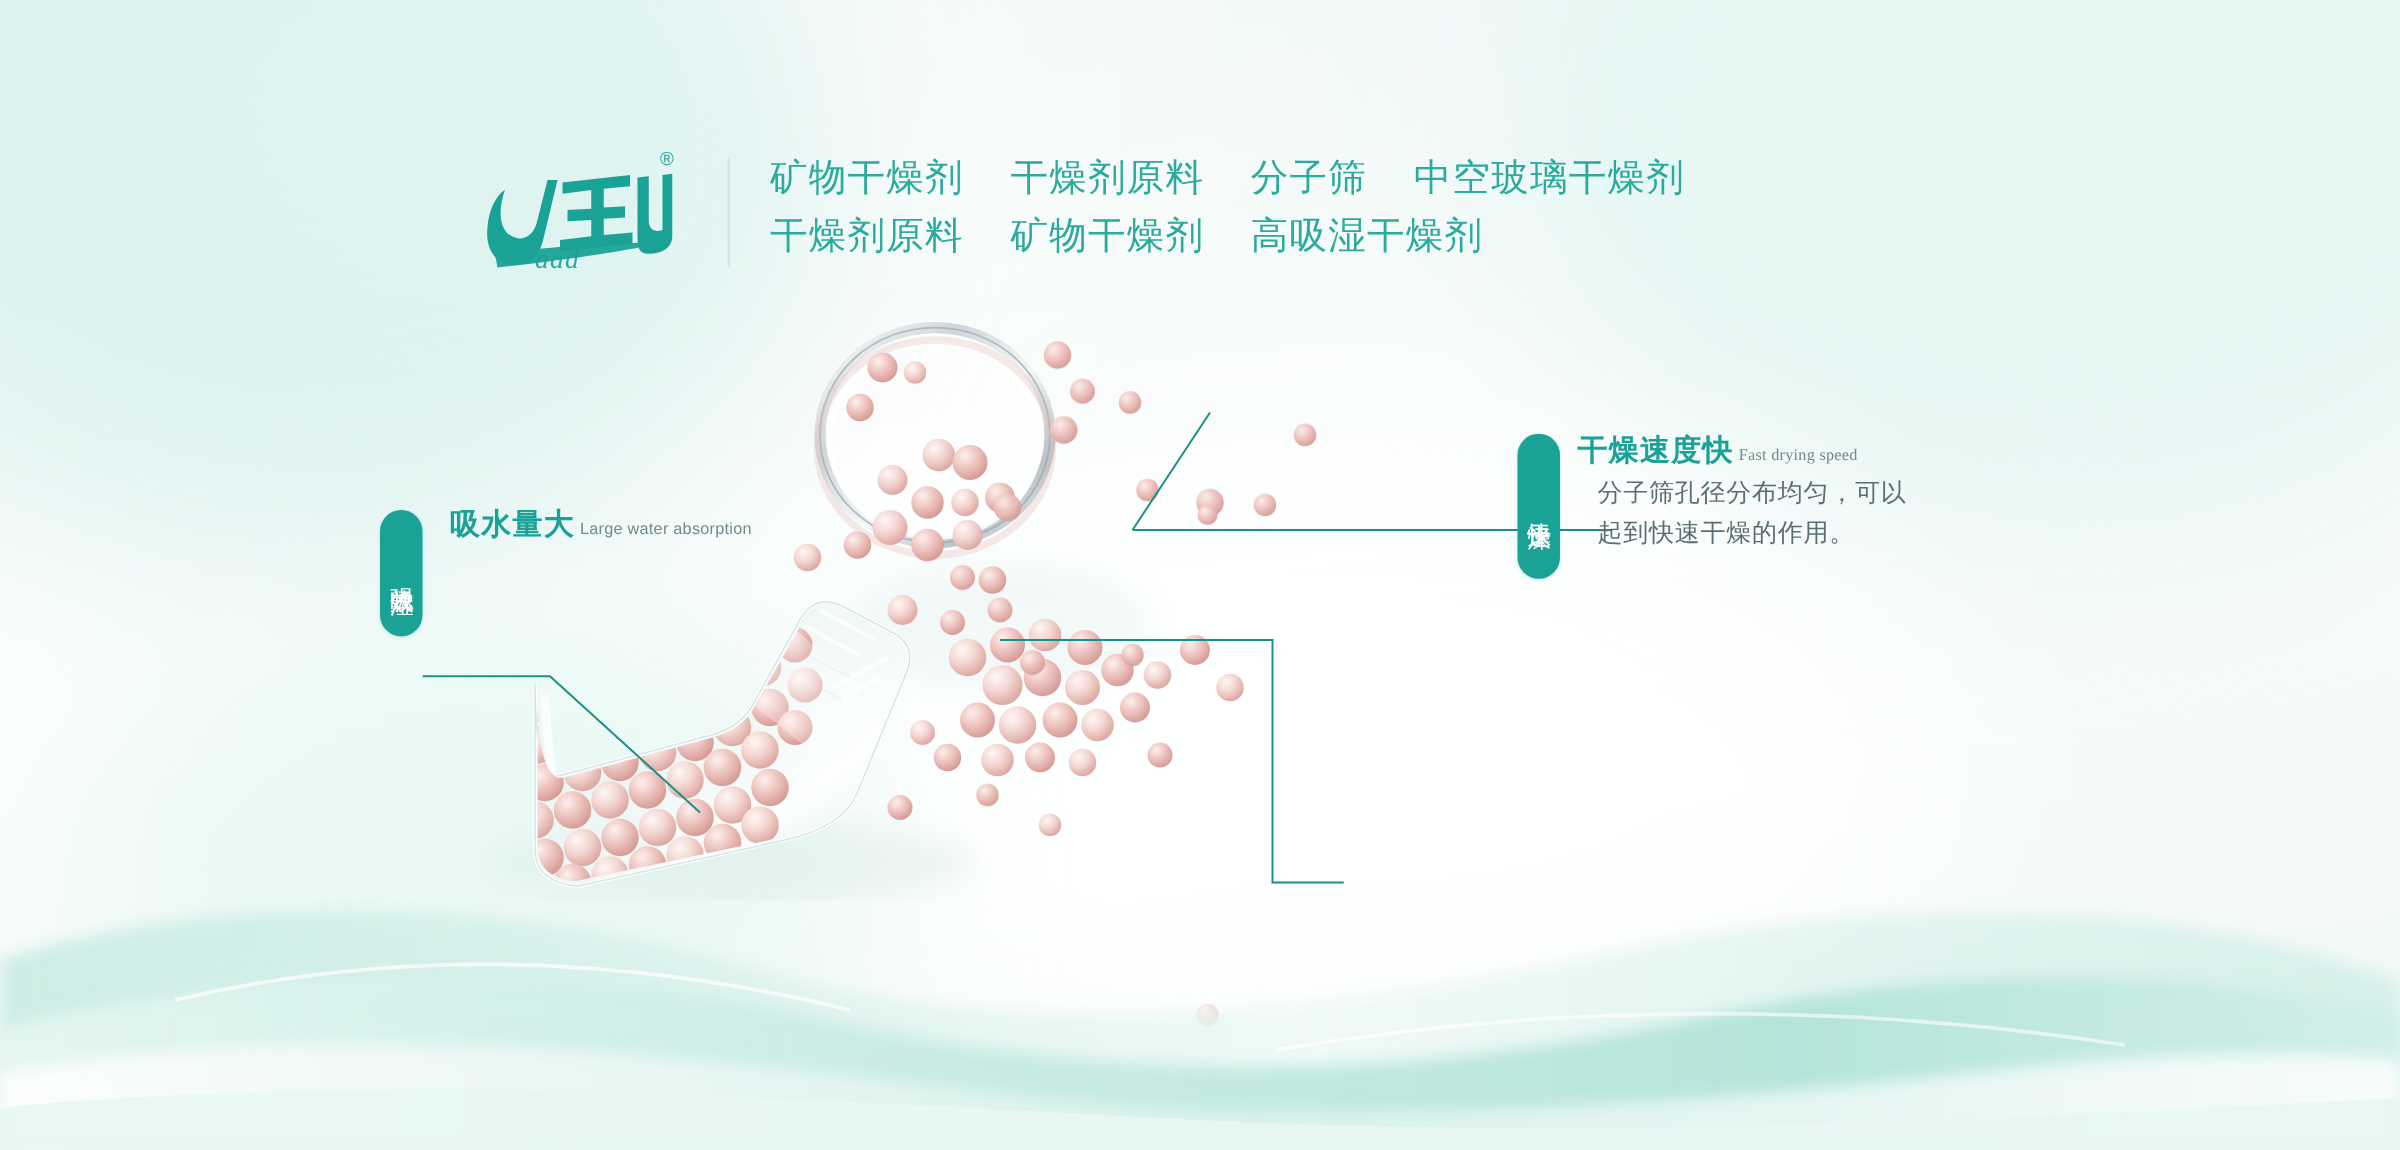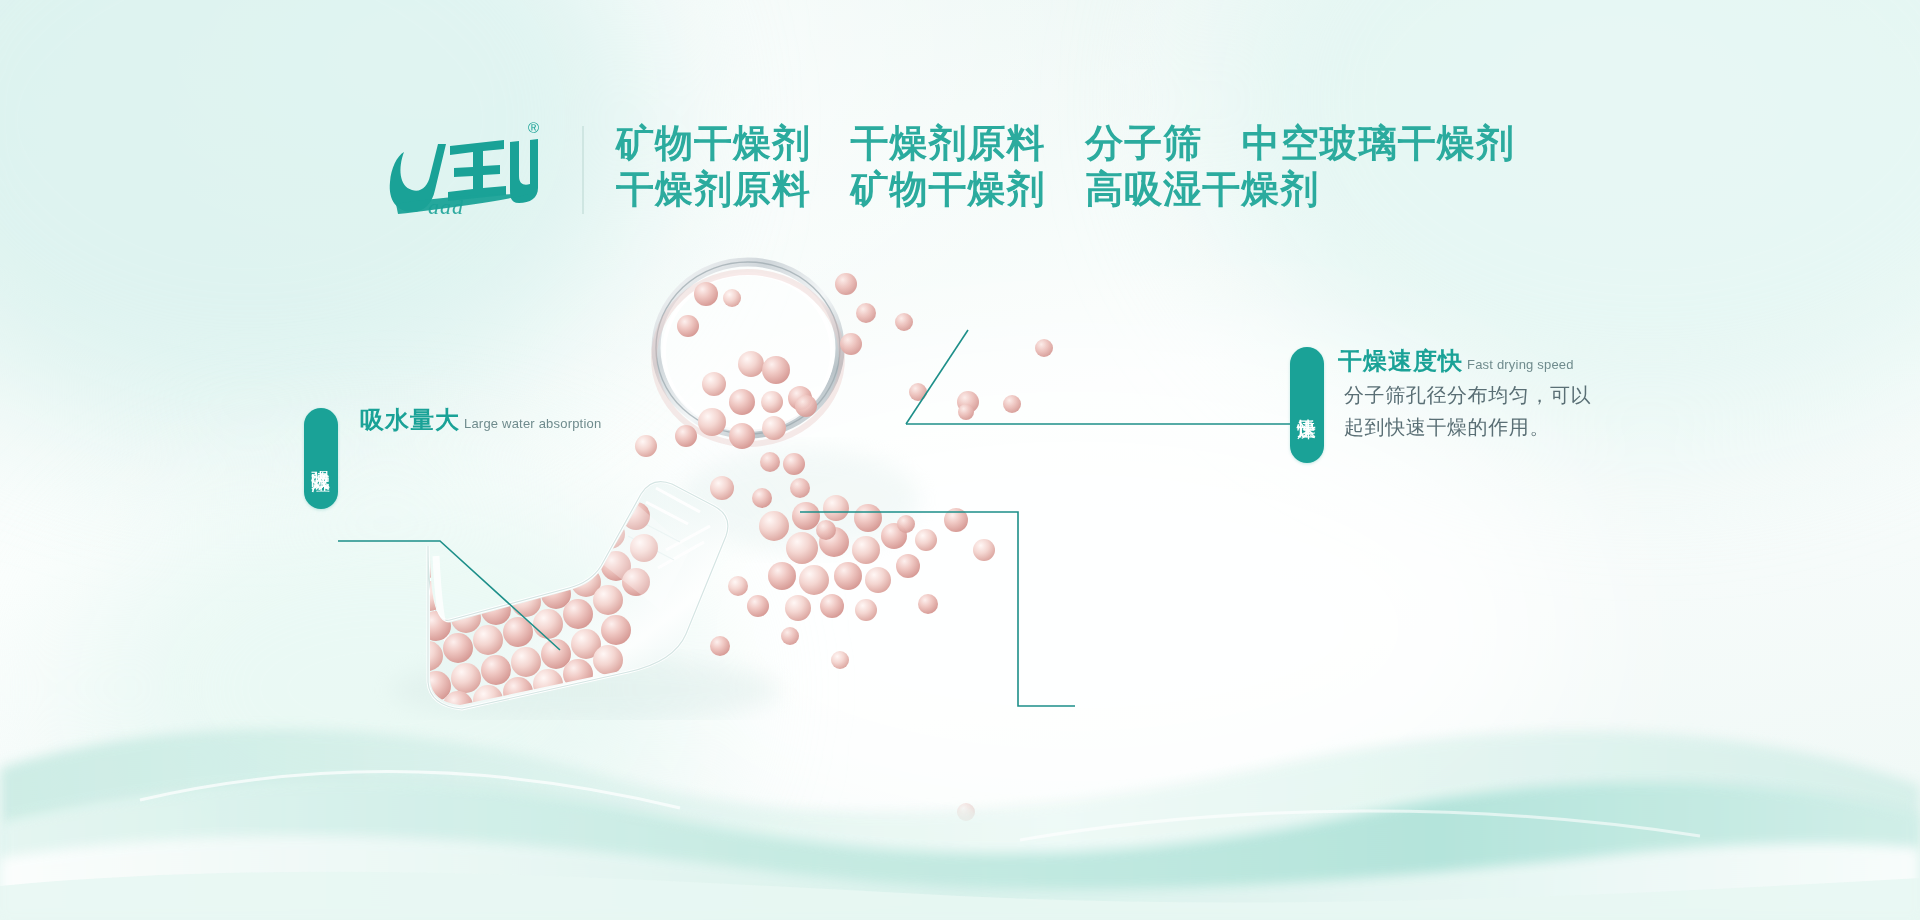--- a/index.html
+++ b/index.html
@@ -32,22 +32,22 @@
   .header-inner{position:relative;width:1280px;margin:0 auto;height:110px;}
 
   .logo-wrap{position:absolute;left:68px;top:0px;width:190px;height:105px;}
   .logo-mark{position:absolute;left:0;top:6px;}
   .logo-reg{position:absolute;left:140px;top:2px;color:#1aa296;font-size:15px;line-height:1;}
 
   .hdr-divider{position:absolute;left:262px;top:8px;width:2px;height:88px;background:#cfe6e2;}
 
   .hdr-text{position:absolute;left:296px;top:2px;width:960px;}
   .hdr-line{
-    color:#2bab9e;font-size:38px;line-height:46px;letter-spacing:1px;
-    white-space:nowrap;font-weight:700;
+    color:#2bab9e;font-size:30px;line-height:46px;letter-spacing:1px;
+    white-space:nowrap;font-weight:400;
   }
   .hdr-line .kw{margin-right:28px;}
   .hdr-line .kw:last-child{margin-right:0;}
 
   
   .photo{position:absolute;left:370px;top:250px;width:740px;height:470px;}
 
   
   .lines{position:absolute;left:0;top:0;width:1920px;height:920px;pointer-events:none;}
 
@@ -65,25 +65,25 @@
   .co-head{white-space:nowrap;line-height:1;margin-bottom:9px;}
   .co-title{color:#1aa297;font-size:24px;font-weight:bold;letter-spacing:1px;}
   .co-sub{color:#6f8b8d;font-size:13px;margin-left:4px;letter-spacing:.2px;}
   .co-desc{color:#5a6f75;font-size:20px;line-height:32px;letter-spacing:.6px;white-space:pre-line;}
 
   
   #callout-absorption{left:304px;top:408px;}
   #callout-absorption .co-body{margin-left:22px;}
   #callout-absorption .tag{height:80px;}
 
-  #callout-drying{left:1290px;top:347px;}
+  #callout-drying{left:1214px;top:347px;font-family:Liberation Serif, serif;}
   #callout-drying .tag{height:95px;}
   #callout-drying .co-body{margin-left:14px;padding-top:2px;}
   #callout-drying .co-head{margin-bottom:6px;}
-  #callout-drying .co-desc{margin-left:6px;}
+  #callout-drying .co-desc{margin-left:16px;}
 
   #callout-strength{left:1075px;top:716px;}
   #callout-strength .tag{height:74px;}
   #callout-strength .co-body{margin-left:16px;}
 </style>
 </head>
 <body>
 
 <div id="banner">
 

